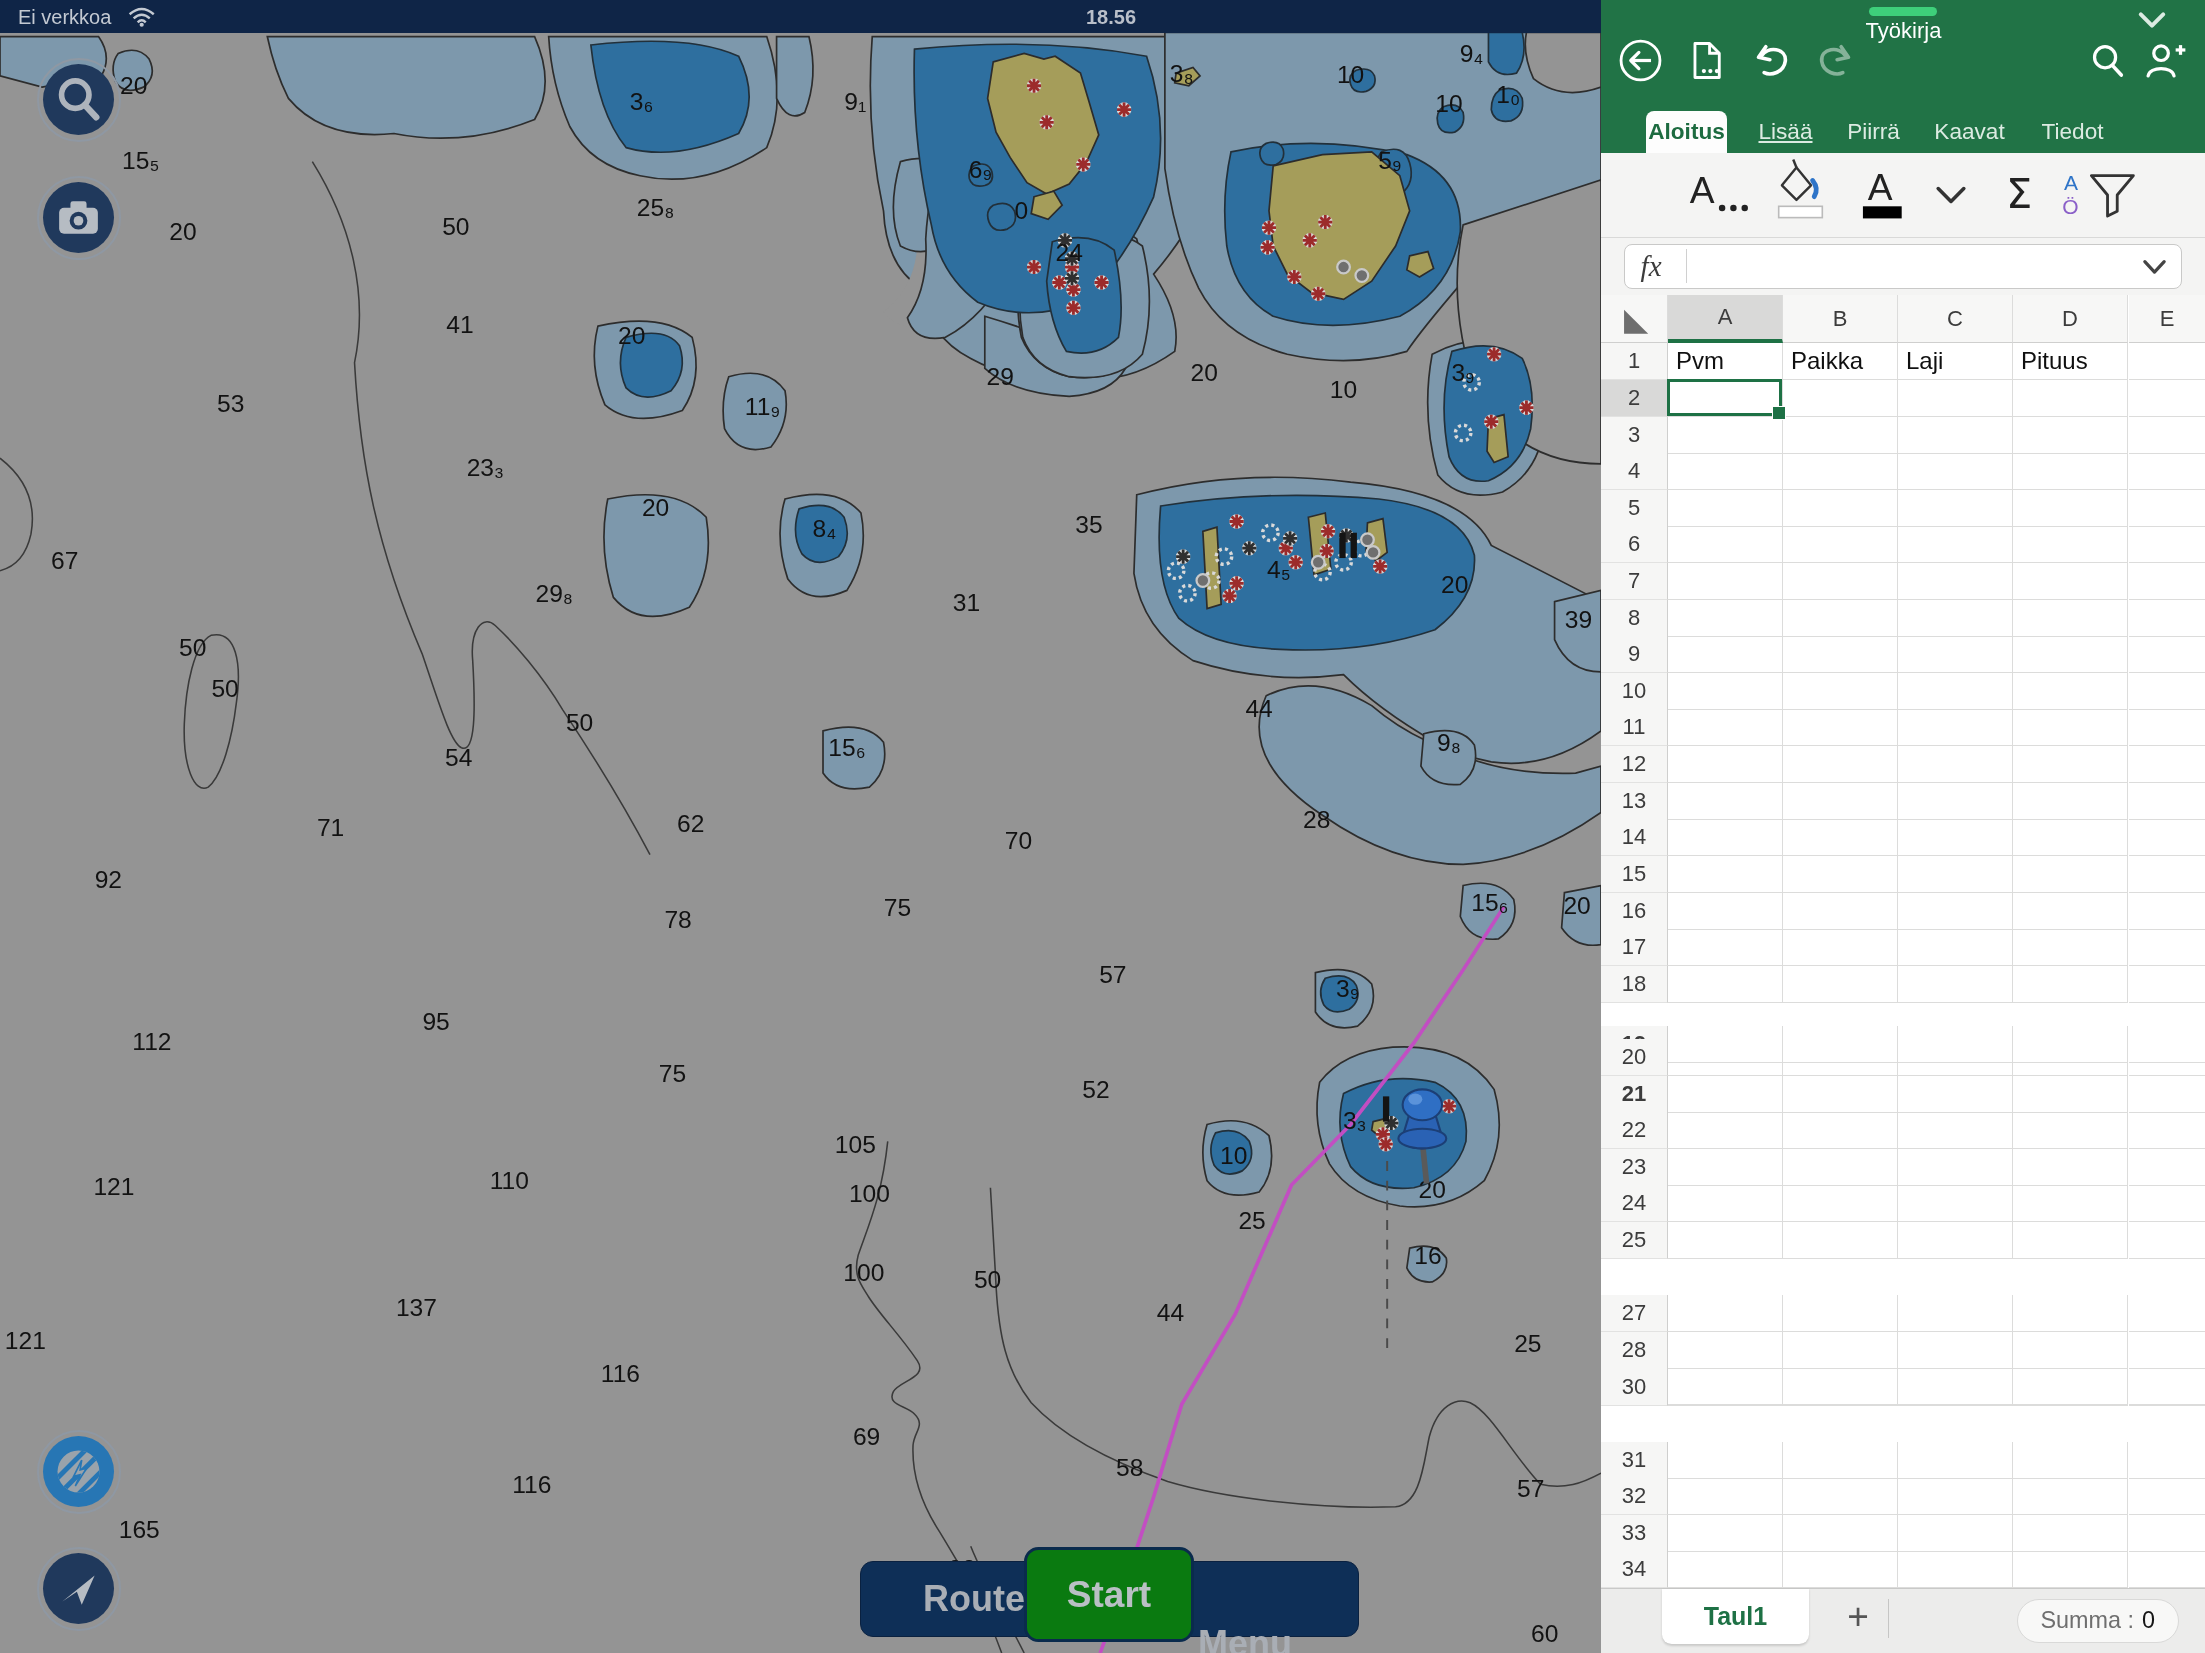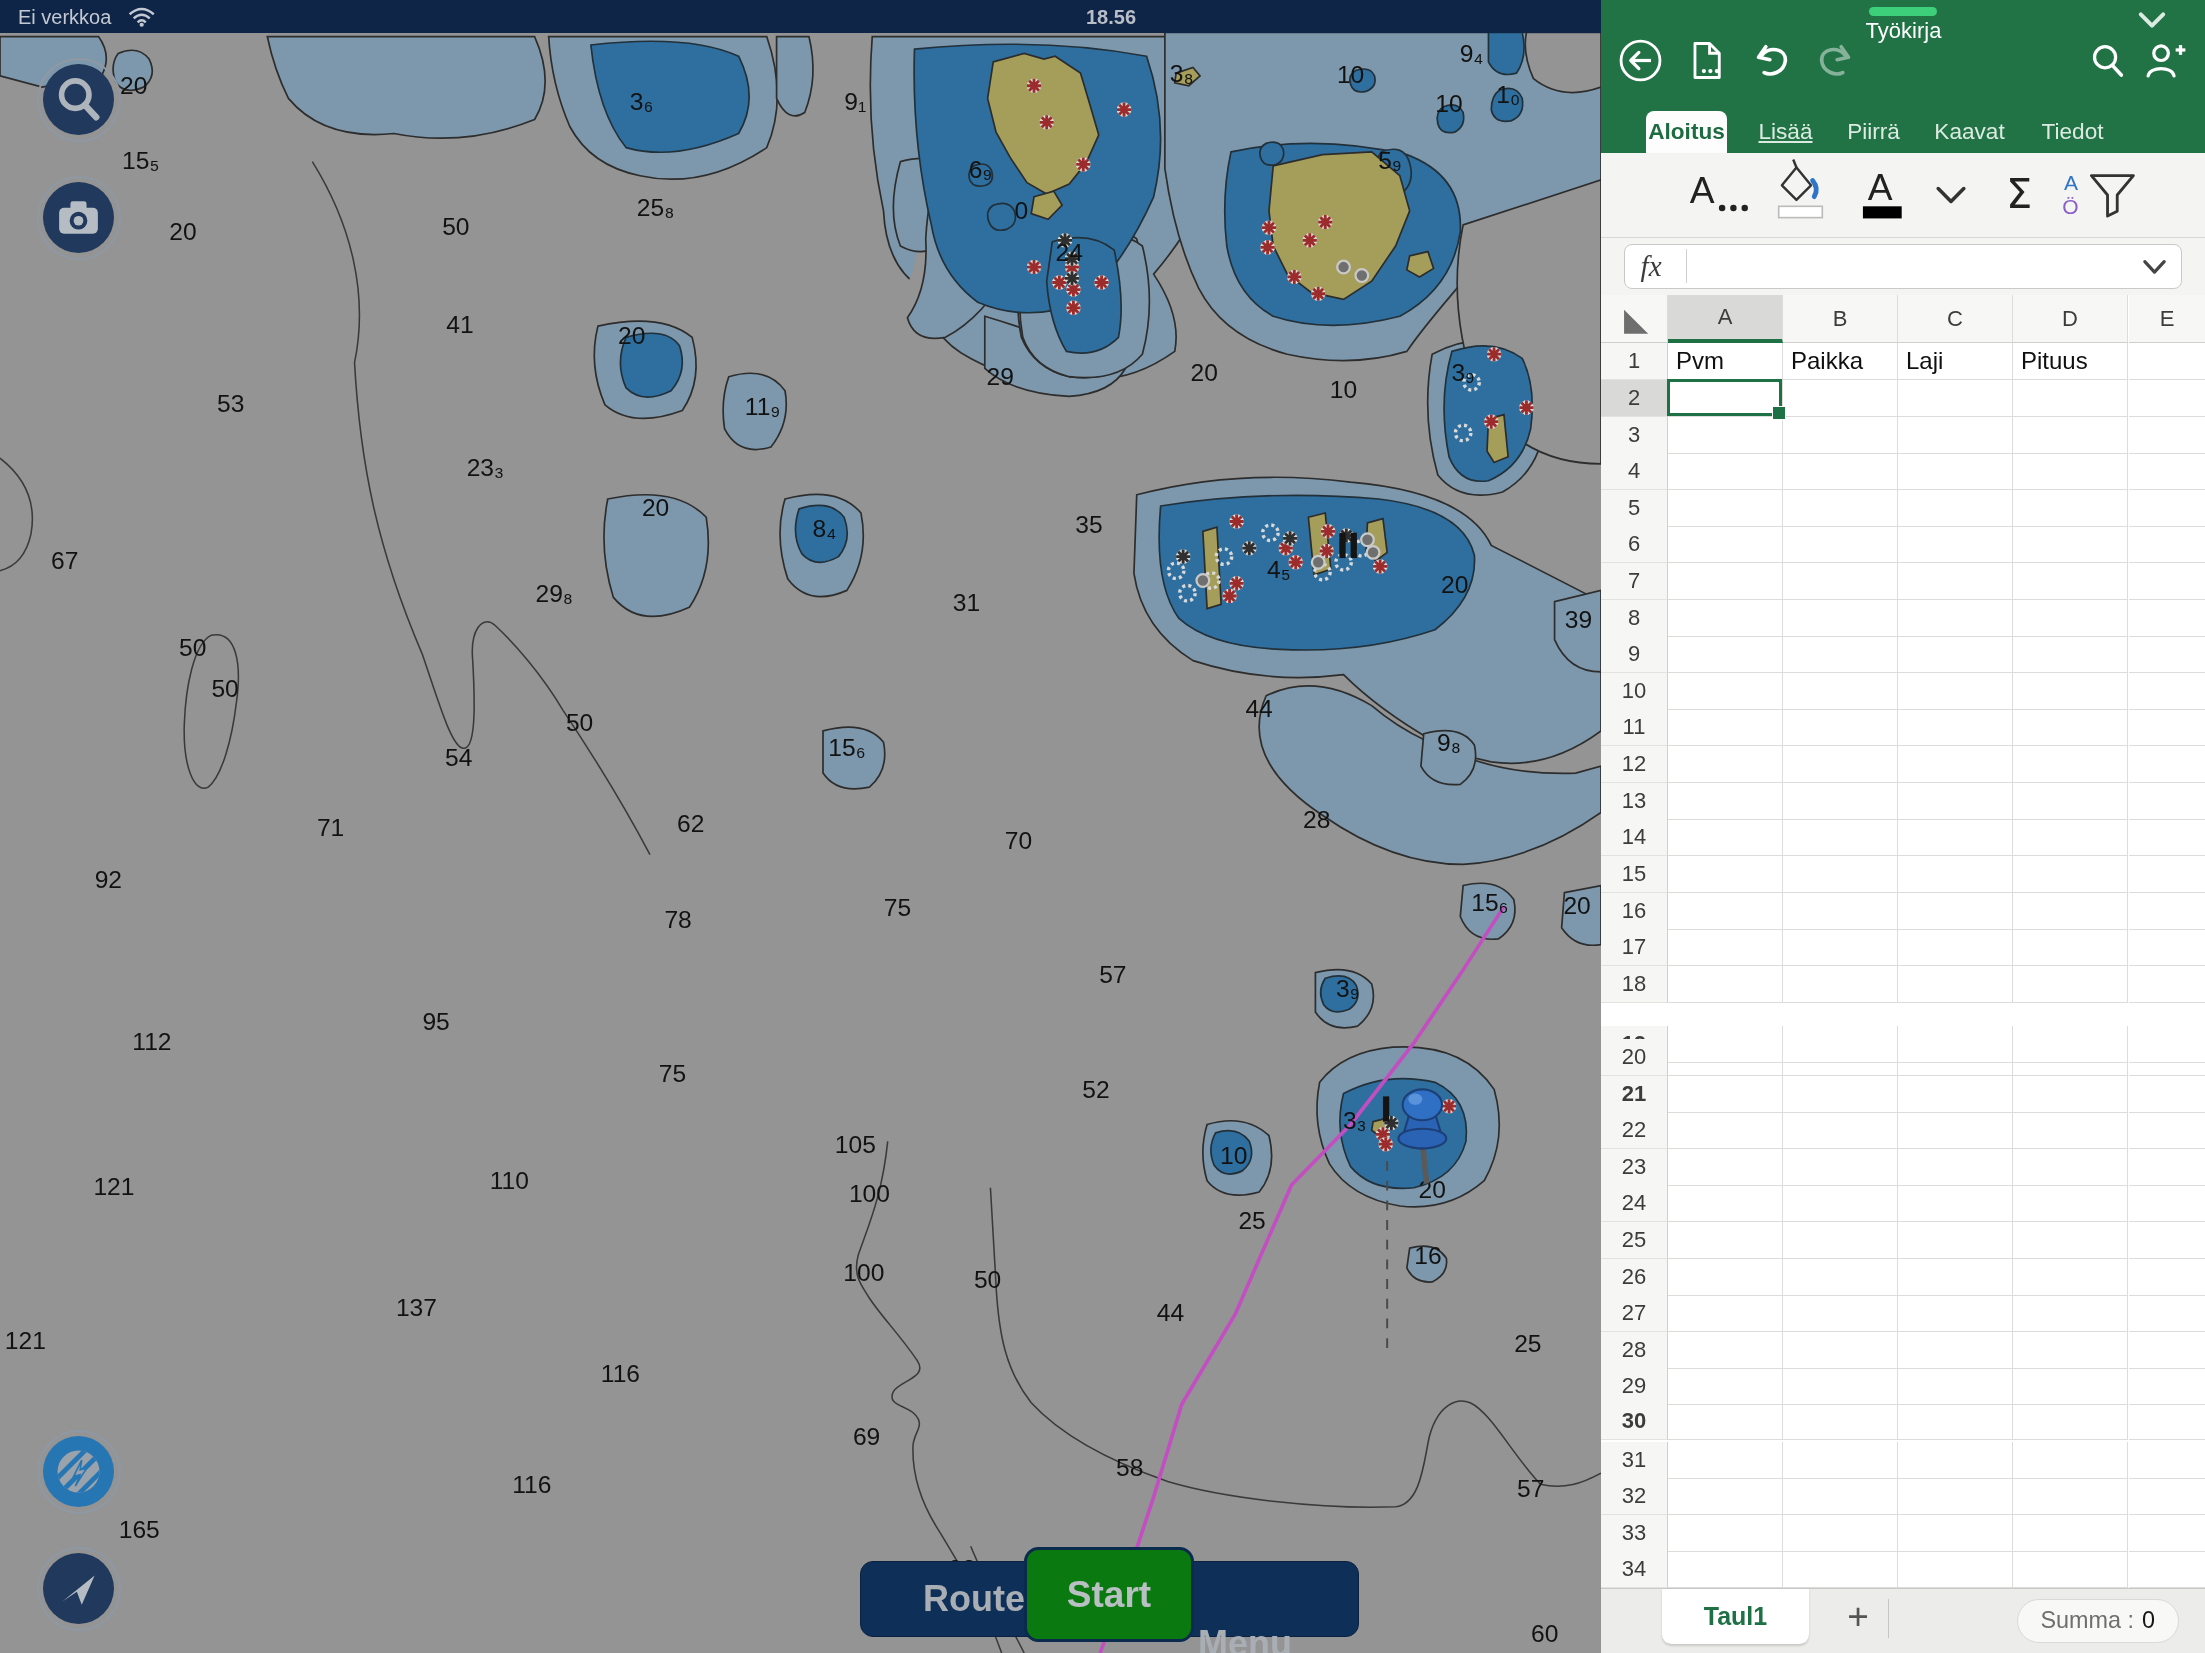--- a/index.html
+++ b/index.html
@@ -795,28 +795,20 @@
           <div class="cell" style="left: 528px; width: 77px;"></div>
         </div>
         <div class="grid-row" style="top: 927px; height: 37px;">
           <div class="row-hdr">25</div>
           <div class="cell" style="left: 67px; width: 115px;"></div>
           <div class="cell" style="left: 182px; width: 115px;"></div>
           <div class="cell" style="left: 297px; width: 115px;"></div>
           <div class="cell" style="left: 412px; width: 115px;"></div>
           <div class="cell" style="left: 528px; width: 77px;"></div>
         </div>
-        <div class="grid-row" style="top: 964px; height: 37px;">
-          <div class="row-hdr">26</div>
-          <div class="cell" style="left: 67px; width: 115px;"></div>
-          <div class="cell" style="left: 182px; width: 115px;"></div>
-          <div class="cell" style="left: 297px; width: 115px;"></div>
-          <div class="cell" style="left: 412px; width: 115px;"></div>
-          <div class="cell" style="left: 528px; width: 77px;"></div>
-        </div>
         <div class="grid-row" style="top: 1000px; height: 37px;">
           <div class="row-hdr">27</div>
           <div class="cell" style="left: 67px; width: 115px;"></div>
           <div class="cell" style="left: 182px; width: 115px;"></div>
           <div class="cell" style="left: 297px; width: 115px;"></div>
           <div class="cell" style="left: 412px; width: 115px;"></div>
           <div class="cell" style="left: 528px; width: 77px;"></div>
         </div>
         <div class="grid-row" style="top: 1037px; height: 37px;">
           <div class="row-hdr">28</div>
@@ -827,21 +819,21 @@
           <div class="cell" style="left: 528px; width: 77px;"></div>
         </div>
         <div class="grid-row" style="top: 1073px; height: 37px;">
           <div class="row-hdr">29</div>
           <div class="cell" style="left: 67px; width: 115px;"></div>
           <div class="cell" style="left: 182px; width: 115px;"></div>
           <div class="cell" style="left: 297px; width: 115px;"></div>
           <div class="cell" style="left: 412px; width: 115px;"></div>
           <div class="cell" style="left: 528px; width: 77px;"></div>
         </div>
-        <div class="grid-row" style="top: 1108px; height: 37px; font-weight: bold;">
+        <div class="grid-row" style="top: 1074px; height: 37px;">
           <div class="row-hdr">30</div>
           <div class="cell" style="left: 67px; width: 115px;"></div>
           <div class="cell" style="left: 182px; width: 115px;"></div>
           <div class="cell" style="left: 297px; width: 115px;"></div>
           <div class="cell" style="left: 412px; width: 115px;"></div>
           <div class="cell" style="left: 528px; width: 77px;"></div>
         </div>
         <div class="grid-row" style="top: 1147px; height: 37px;">
           <div class="row-hdr">31</div>
           <div class="cell" style="left: 67px; width: 115px;"></div>

